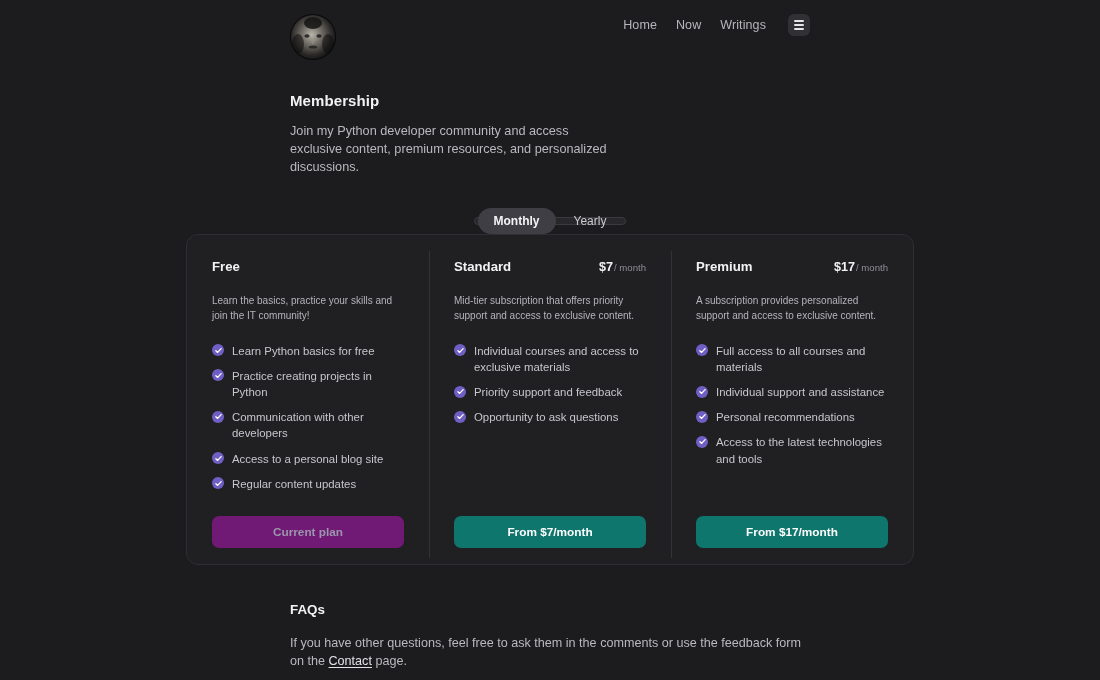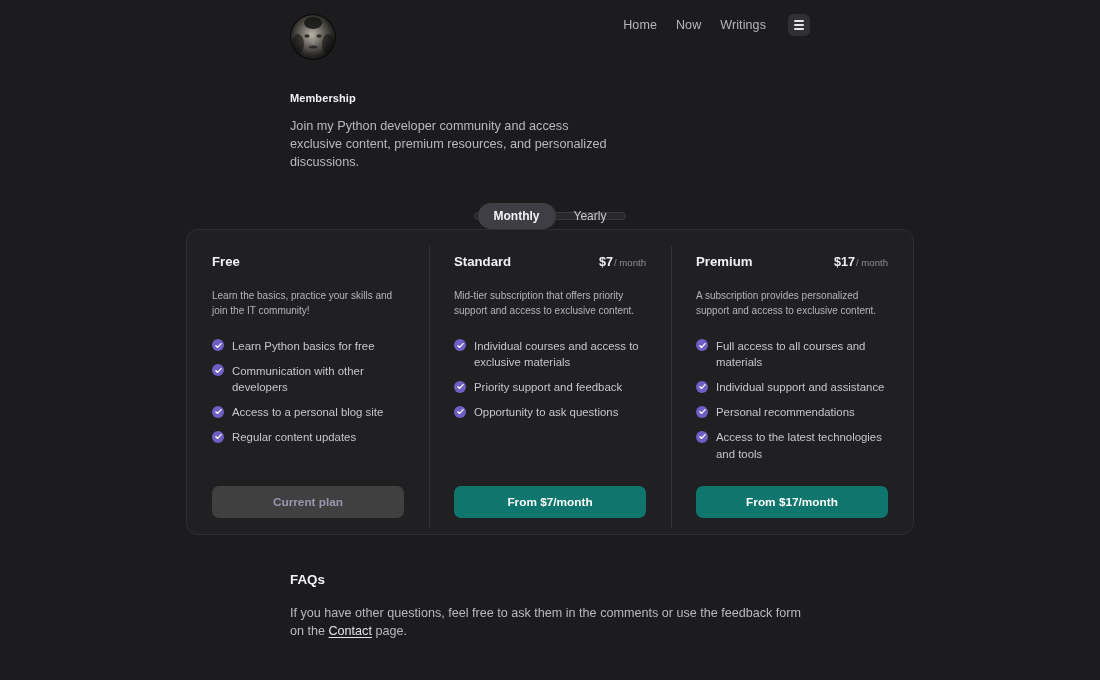--- a/index.html
+++ b/index.html
@@ -86,21 +86,21 @@
     width: 10px;
     height: 1.6px;
     background: #e6e6e9;
     border-radius: 1px;
   }
 
   
   .intro { margin-top: 4px; }
 
   .page-title {
-    font-size: 11px;
+    font-size: 15px;
     font-weight: bold;
     color: #f2f2f4;
     letter-spacing: 0.1px;
   }
 
   .page-desc {
     margin-top: 13px;
     font-size: 12.7px;
     line-height: 1.42;
     color: #b9b9be;
@@ -248,21 +248,21 @@
     padding: 9px 10px;
     font-size: 11.8px;
     font-family: inherit;
     font-weight: bold;
     color: #ffffff;
     background: #0f766e;
     cursor: pointer;
     text-align: center;
   }
   .btn.disabled {
-    background: #404040;
+    background: #701a75;
     color: #9b96ad;
     cursor: default;
   }
 
   
   .faq {
     width: 520px;
     margin: 37px auto 0;
   }
 
@@ -360,20 +360,28 @@
               </svg>
             </span>
           <span>Learn Python basics for free</span>
         </li>
         <li class="feature">
           <span class="check">
               <svg width="7" height="7" viewBox="0 0 8 8">
                 <path d="M1 4.2 L3 6.2 L7 1.9" fill="none" stroke="#fff" stroke-width="1.5" stroke-linecap="round" stroke-linejoin="round"></path>
               </svg>
             </span>
+          <span>Practice creating projects in Python</span>
+        </li>
+        <li class="feature">
+          <span class="check">
+              <svg width="7" height="7" viewBox="0 0 8 8">
+                <path d="M1 4.2 L3 6.2 L7 1.9" fill="none" stroke="#fff" stroke-width="1.5" stroke-linecap="round" stroke-linejoin="round"></path>
+              </svg>
+            </span>
           <span>Communication with other developers</span>
         </li>
         <li class="feature">
           <span class="check">
               <svg width="7" height="7" viewBox="0 0 8 8">
                 <path d="M1 4.2 L3 6.2 L7 1.9" fill="none" stroke="#fff" stroke-width="1.5" stroke-linecap="round" stroke-linejoin="round"></path>
               </svg>
             </span>
           <span>Access to a personal blog site</span>
         </li>

